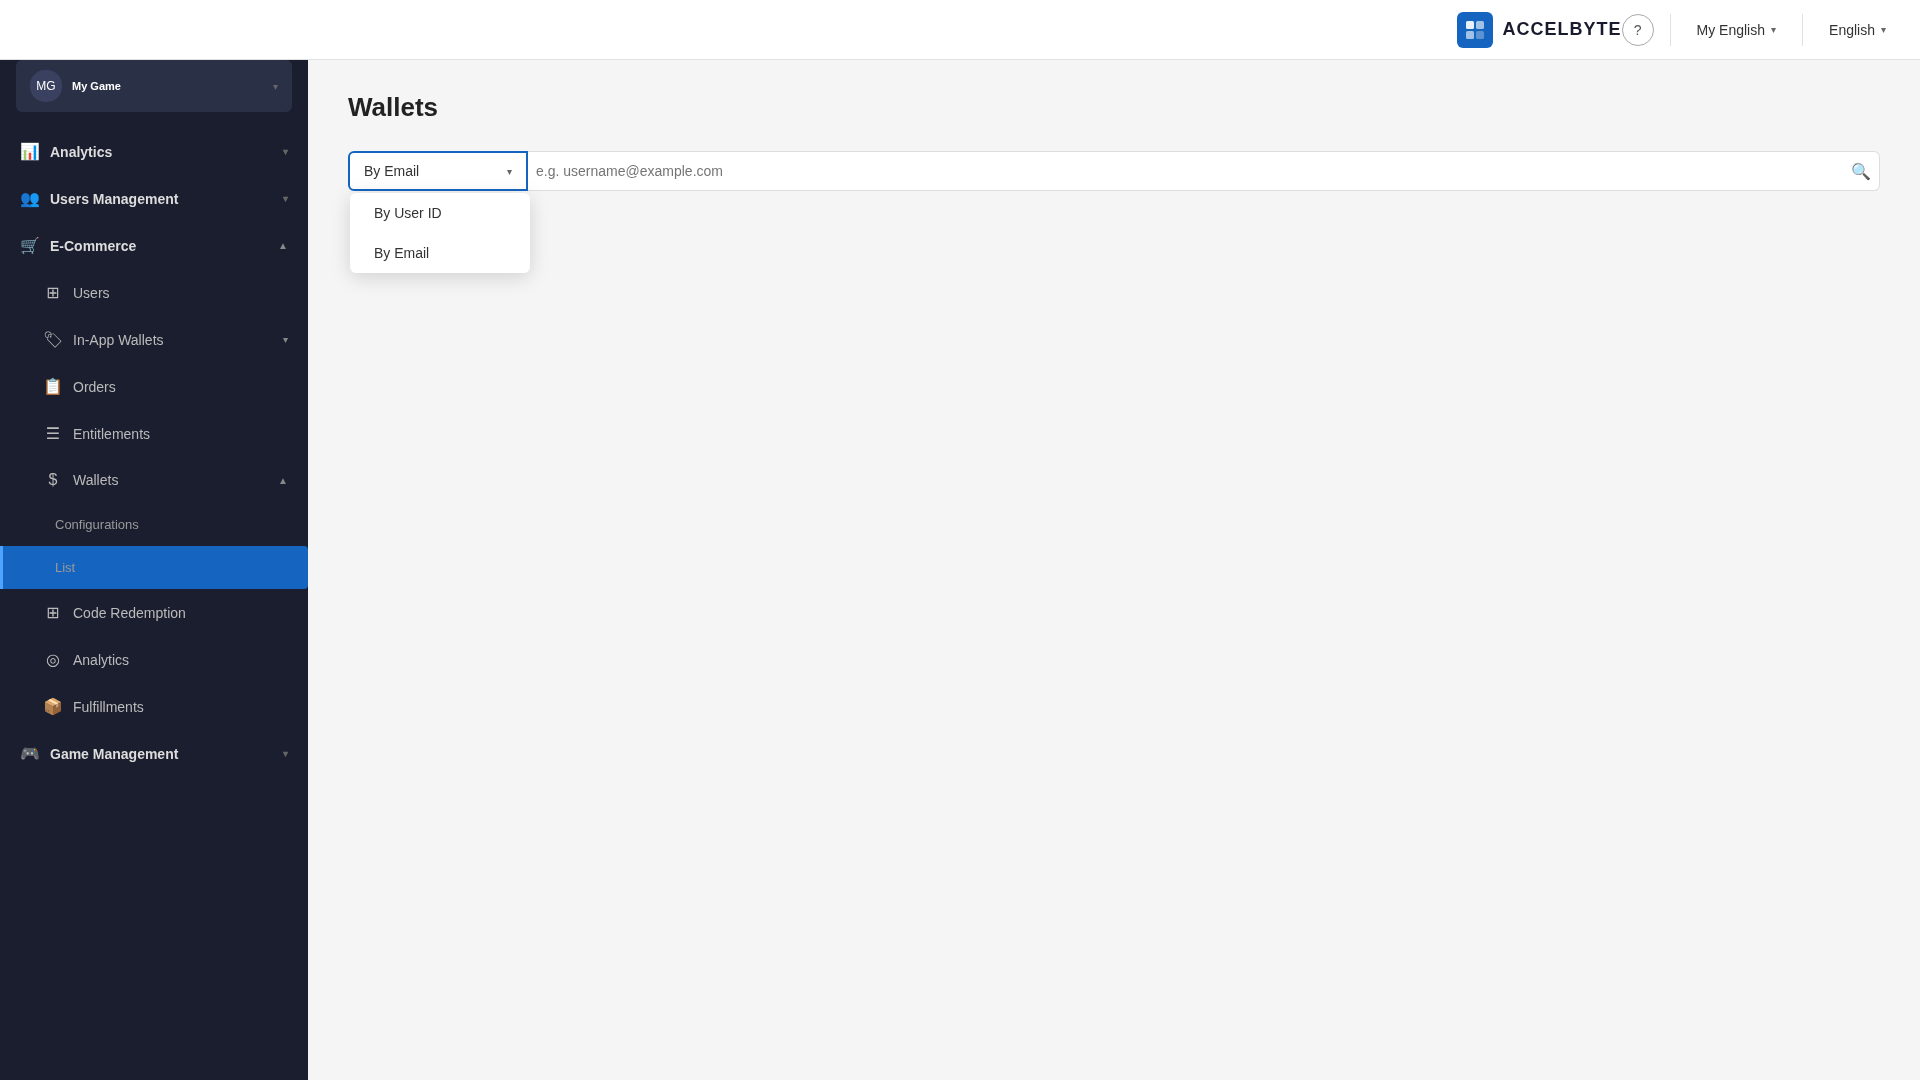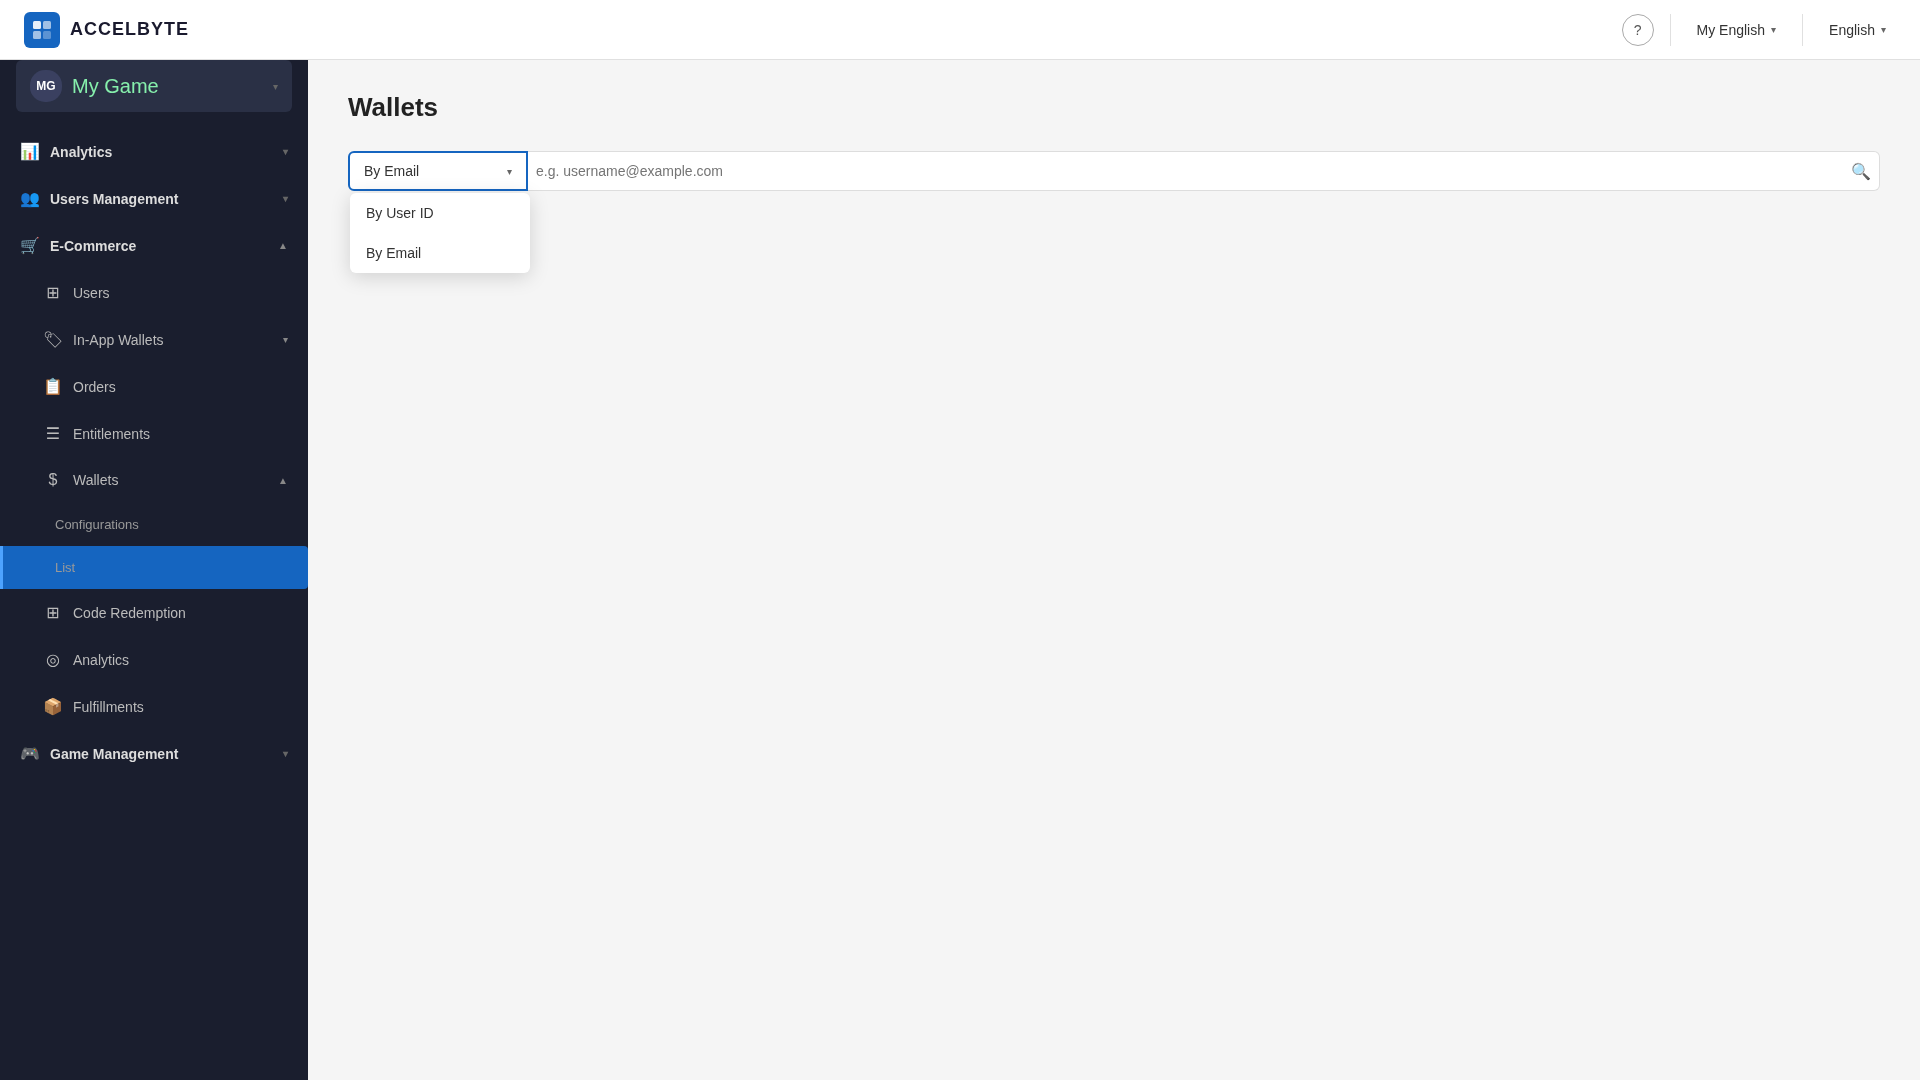--- a/index.html
+++ b/index.html
@@ -1,20 +1,20 @@
 <!DOCTYPE html>
 <html><head>
   <meta charset="utf-8">
   <style>
     * { margin: 0; padding: 0; box-sizing: border-box; }
     body { font-family: -apple-system, BlinkMacSystemFont, 'Segoe UI', sans-serif; display: flex; flex-direction: column; height: 100vh; background: #f5f5f5; }
 
     
     .header {
-      display: flex; align-items: center; justify-content: space-between;
+      display: flex; align-items: center; justify-content: flex-end;
       background: #fff; height: 60px; padding: 0 24px;
       border-bottom: 1px solid #e0e0e0; position: fixed; top: 0; left: 0; right: 0; z-index: 100;
     }
     .header-logo { display: flex; align-items: center; gap: 10px; }
     .logo-icon {
       width: 36px; height: 36px; background: #1565c0; border-radius: 6px;
       display: flex; align-items: center; justify-content: center; color: #fff; font-weight: bold; font-size: 14px;
     }
     .logo-text { font-size: 18px; font-weight: 700; color: #1a1a2e; letter-spacing: 1px; }
     .header-right { display: flex; align-items: center; gap: 8px; }
@@ -40,23 +40,23 @@
     .sidebar-section-label {
       font-size: 11px; font-weight: 600; color: #888; letter-spacing: 1px;
       padding: 20px 20px 8px 20px; text-transform: uppercase;
     }
     .game-selector {
       margin: 0 16px 16px 16px; background: #2a3045; border-radius: 6px;
       display: flex; align-items: center; padding: 10px 14px; cursor: pointer; gap: 10px;
     }
     .game-avatar {
       width: 32px; height: 32px; background: #3a4060; border-radius: 15px;
-      display: flex; align-items: center; justify-content: center; font-size: 12px; font-weight: 700; color: #fff;
-    }
-    .game-name { flex: 1; font-size: 20px; color: #86efac; font-weight: 400; }
+      display: flex; align-items: center; justify-content: center; font-size: 12px; font-weight: 400; color: #fff;
+    }
+    .game-name { flex: 1; font-size: 11px; color: #ffffff; font-weight: 700; }
     .sidebar-nav-item {
       display: flex; align-items: center; padding: 14px 20px; cursor: pointer;
       font-size: 14px; color: #bbb; gap: 10px; border-left: 3px solid transparent;
     }
     .sidebar-nav-item.active { background: #1565c0; color: #fff; border-left-color: #4da3ff; border-radius: 0 4px 4px 0; }
     .sidebar-nav-item.sub { padding-left: 52px; font-size: 13px; color: #999; }
     .sidebar-section {
       display: flex; align-items: center; padding: 14px 20px; cursor: pointer;
       font-size: 14px; color: #ddd; font-weight: 600; justify-content: space-between;
     }
@@ -84,20 +84,21 @@
       flex: 1; border: none; outline: none; font-size: 14px; color: #999;
       background: transparent; padding: 10px 0;
     }
     .search-icon { color: #999; font-size: 16px; cursor: pointer; }
 
     
     .dropdown-menu {
       position: absolute; top: calc(100% + 4px); left: 0; background: #fff;
       border-radius: 6px; box-shadow: 0 4px 20px rgba(0,0,0,0.15); min-width: 180px; z-index: 200;
       overflow: hidden;
+      padding-left: 8px;
     }
     .dropdown-item {
       padding: 12px 16px; font-size: 14px; color: #333; cursor: pointer;
     }
   </style>
 </head>
 <body>
 
 <header class="header">
   <div class="header-logo">

